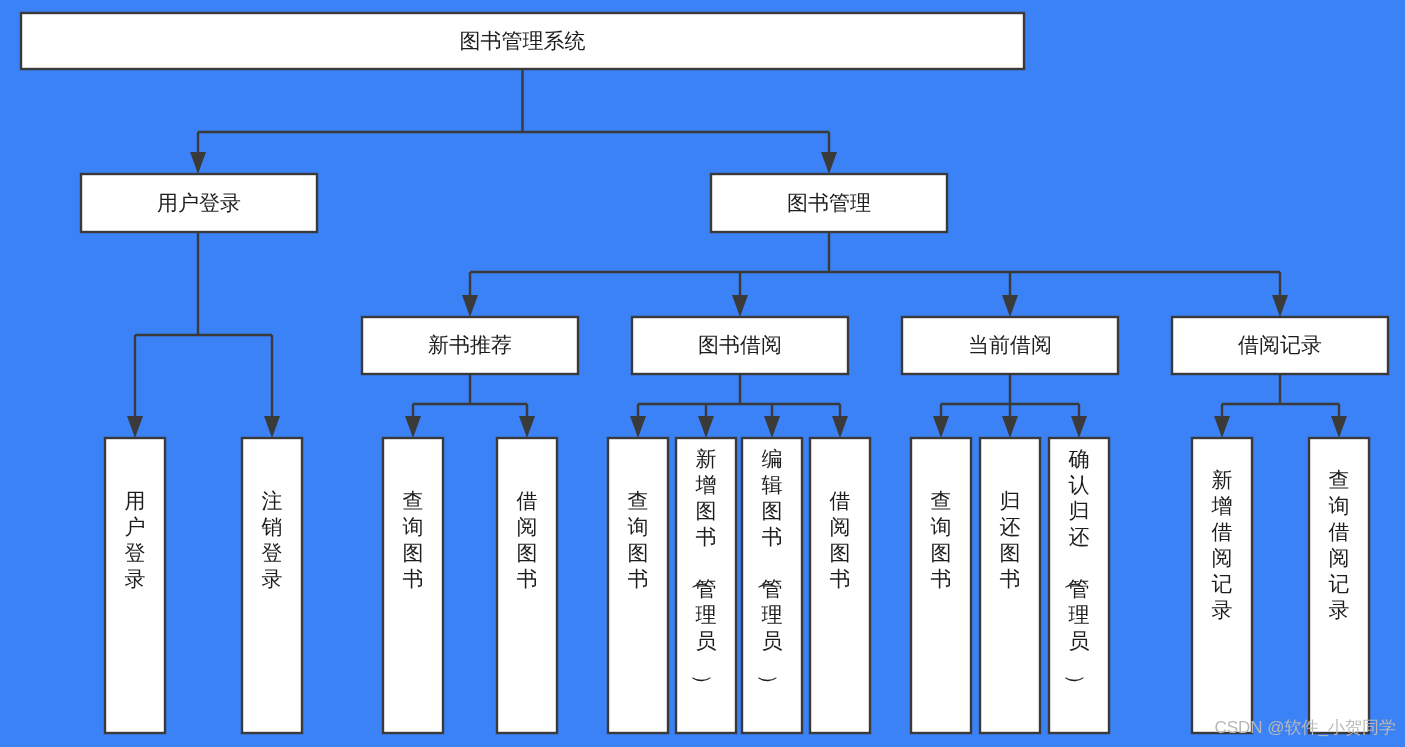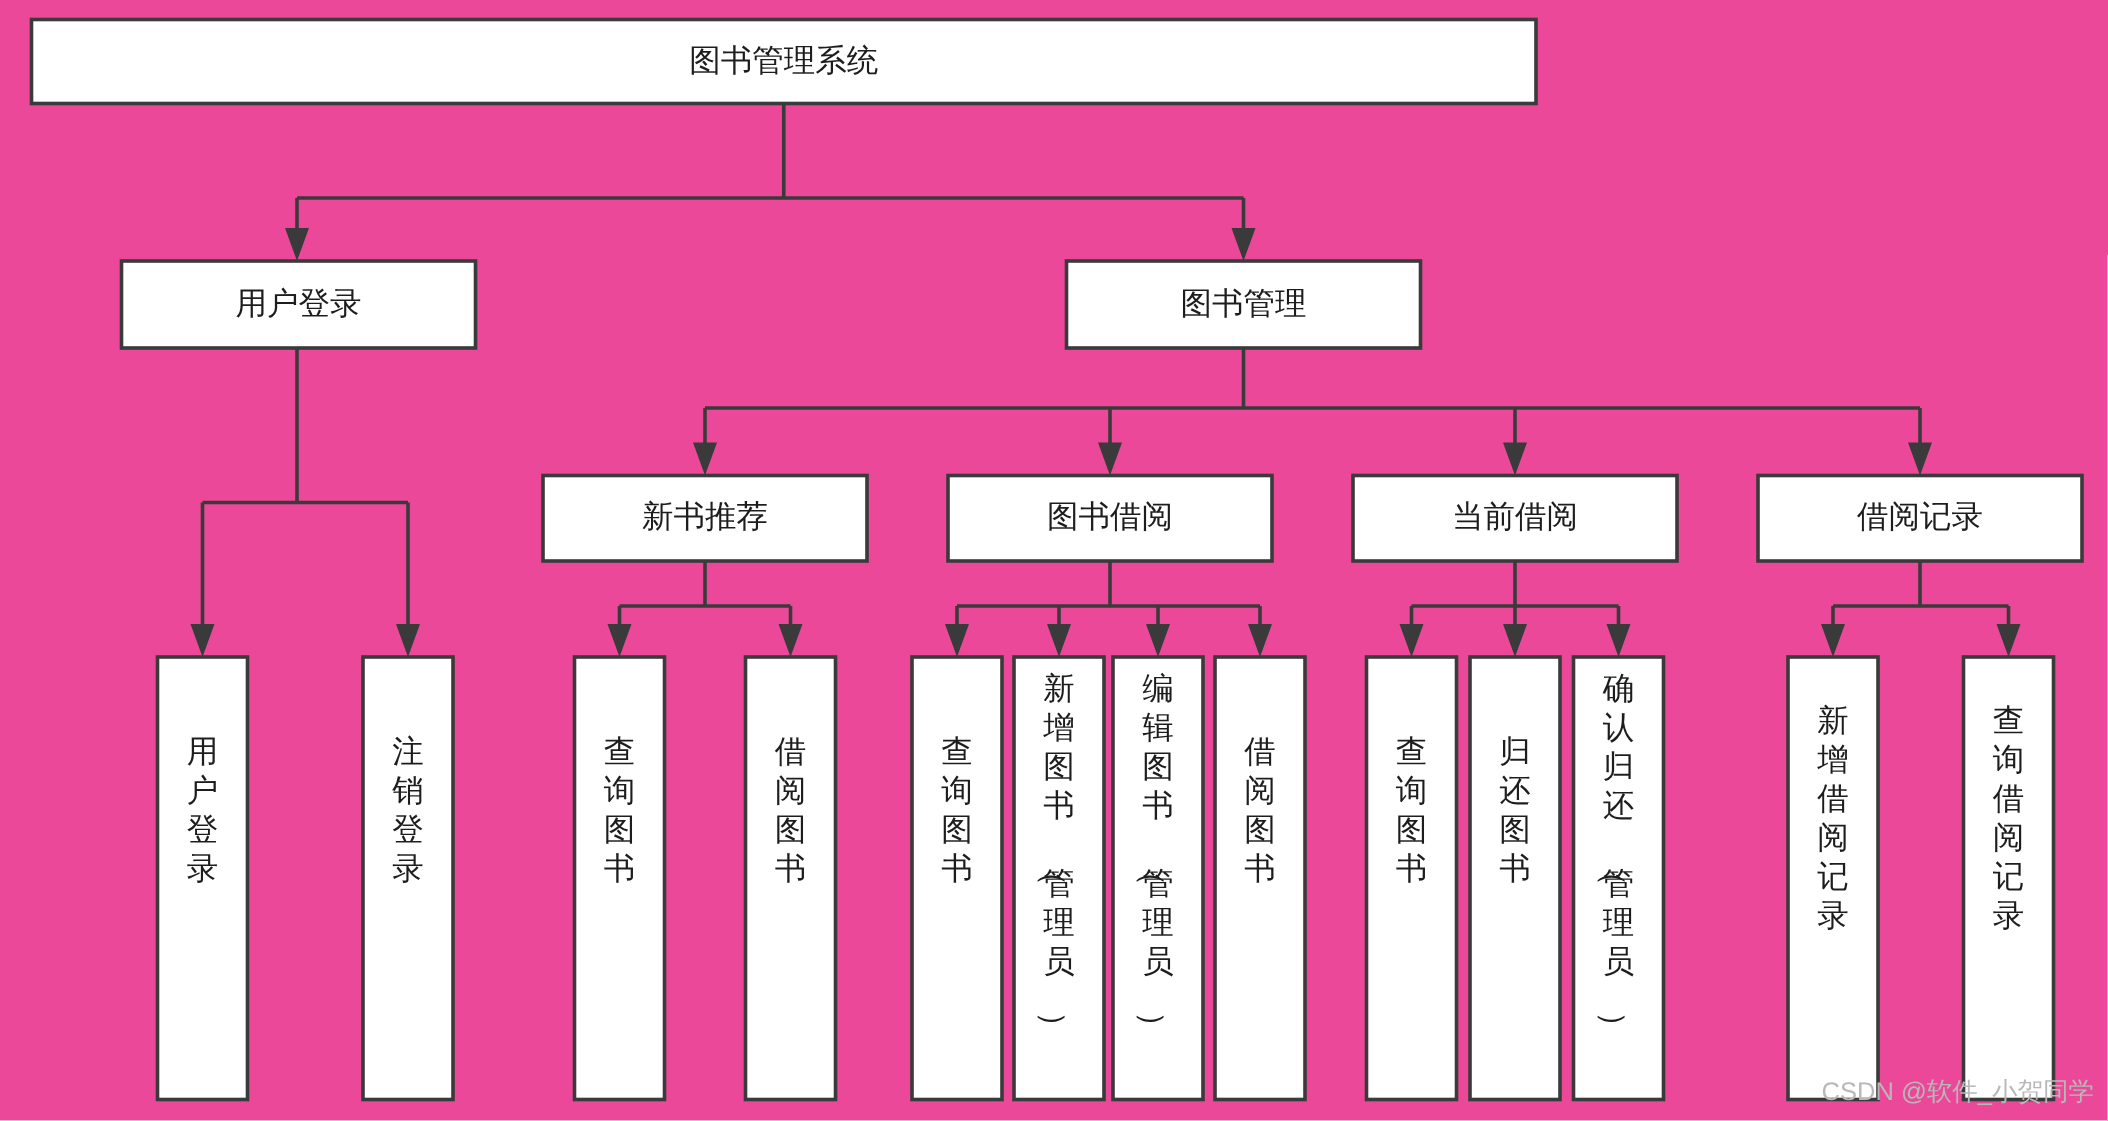--- a/index.html
+++ b/index.html
@@ -8,21 +8,21 @@
     padding: 0;
     background: #ffffff;
   }
   body {
     font-family: "Liberation Sans", "DejaVu Sans", sans-serif;
   }
   #diagram-root {
     position: relative;
     width: 1405px;
     height: 747px;
-    background: #ec4899;
+    background: #3b82f6;
     overflow: hidden;
   }
   svg.diagram-canvas {
     position: absolute;
     top: 0;
     left: 0;
     width: 1405px;
     height: 747px;
   }
   .node-box {

